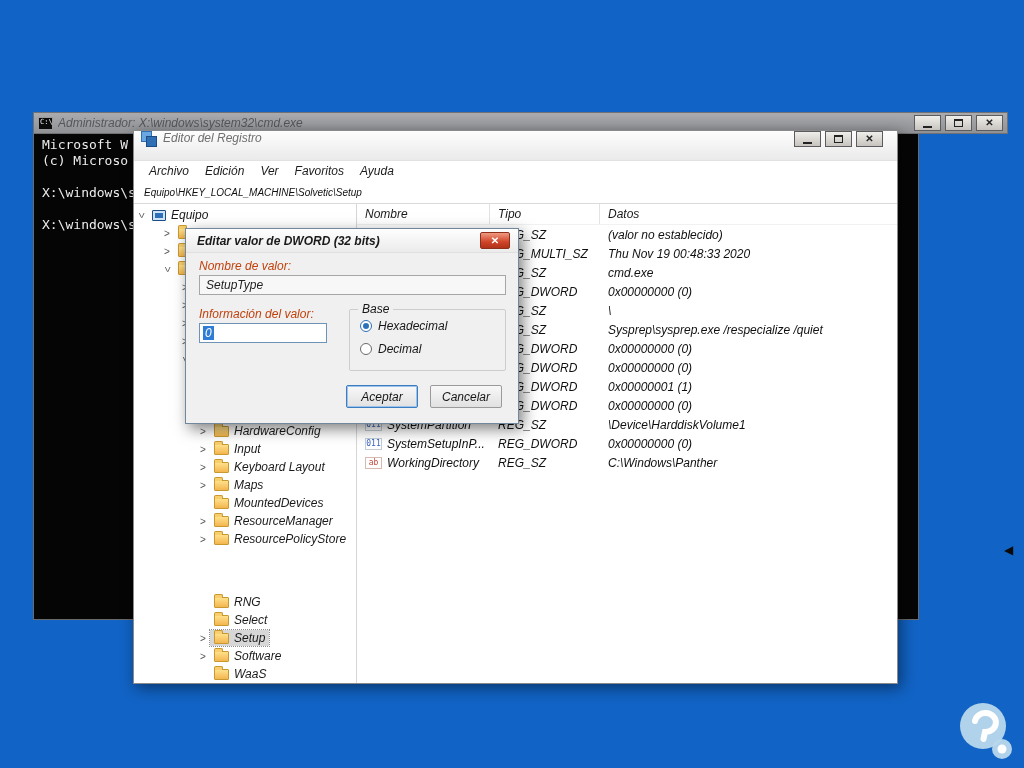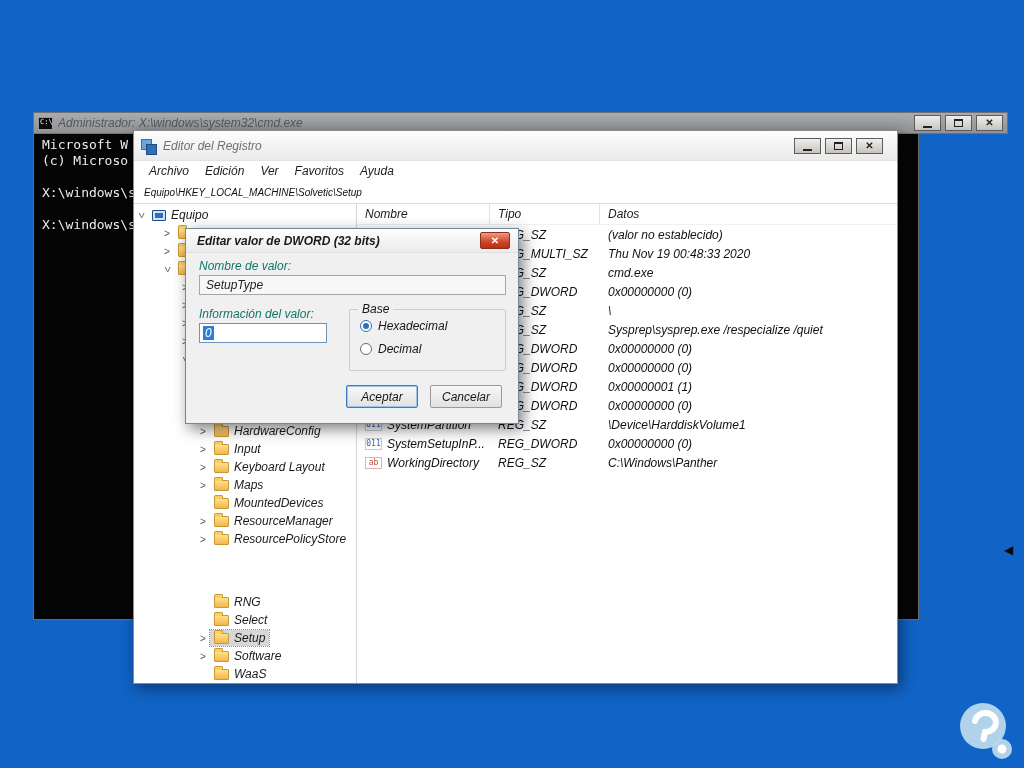--- a/index.html
+++ b/index.html
@@ -19,21 +19,21 @@
   .g-min{width:9px;height:2px;background:#222;margin-top:8px}
   .g-max{width:9px;height:8px;border:1px solid #222;border-top-width:2px}
   .g-close{font-size:10px;font-weight:bold;color:#222;line-height:1}
   .cmd-body{position:absolute;left:33px;top:134px;width:886px;height:486px;background:#050505;
     border:1px solid #6a6a6a;border-top:none;padding:3px 8px;z-index:10}
   .cmd-body pre{font-family:"DejaVu Sans Mono",monospace;font-size:13px;line-height:16px;color:#ececec;white-space:pre}
 
   
   .regedit{position:absolute;left:133px;top:130px;width:765px;height:554px;background:#fff;
     border:1px solid #8a8a8a;box-shadow:3px 4px 14px rgba(0,0,0,.45);z-index:20}
-  .reg-titlebar{height:30px;background:linear-gradient(#fdfdfd,#eaeaea);display:flex;align-items:center;
+  .reg-titlebar{height:30px;background:linear-gradient(#fdfdfd,#eaeaea);display:flex;
     padding:0 14px 0 7px;border-bottom:1px solid #e2e2e2}
   .reg-icon{width:15px;height:14px;position:relative;flex:0 0 auto}
   .reg-icon::before{content:"";position:absolute;left:0;top:0;width:9px;height:9px;background:#6aa6e0;border:1px solid #2f6fb5}
   .reg-icon::after{content:"";position:absolute;left:5px;top:5px;width:9px;height:9px;background:#2f6fb5;border:1px solid #1d4c85}
   .reg-title{font-style:italic;font-size:12px;color:#6f6f6f;margin-left:7px}
   .reg-menubar{height:20px;display:flex;align-items:center;padding:0 8px;background:#fff}
   .menu-item{font-size:12px;font-style:italic;color:#1c1c1c;padding:2px 9px 2px 7px}
   .reg-address{height:23px;border-bottom:1px solid #dadada;display:flex;align-items:center;
     padding:0 10px;font-size:10px;font-style:italic;color:#111;background:#fff}
   .reg-content{position:absolute;top:73px;left:0;right:0;bottom:0;display:flex;overflow:hidden;background:#fff}
@@ -69,21 +69,21 @@
 
   
   .dlg{position:absolute;left:185px;top:228px;width:334px;height:196px;background:#f0f0f0;
     border:1px solid #70879c;box-shadow:4px 5px 14px rgba(0,0,0,.5);z-index:50}
   .dlg-titlebar{height:24px;background:linear-gradient(#fefefe,#ebebeb);display:flex;align-items:center;
     padding:0 8px 0 11px;border-bottom:1px solid #e0e0e0}
   .dlg-title{font-size:12px;font-style:italic;font-weight:bold;color:#1a1a1a}
   .dlg-close{margin-left:auto;width:30px;height:17px;background:linear-gradient(#ef9a80,#cf4328 60%,#b03218);
     border:1px solid #8e2f1c;border-radius:2px;color:#fff;font-size:10px;font-weight:bold;
     display:flex;align-items:center;justify-content:center}
-  .dlg .lbl{position:absolute;font-size:12px;font-style:italic;color:#0f766e}
+  .dlg .lbl{position:absolute;font-size:12px;font-style:italic;color:#c2410c}
   .lbl-name{left:13px;top:30px}
   .fld-name{position:absolute;left:13px;top:46px;width:307px;height:20px;background:#f7f7f7;
     border:1px solid #a6a6a6;font-size:12px;font-style:italic;color:#222;padding:2px 6px;overflow:hidden}
   .lbl-info{left:13px;top:78px}
   .fld-value{position:absolute;left:13px;top:94px;width:128px;height:20px;background:#fff;
     border:1px solid #6f93b4;font-size:12px;font-style:italic;padding:2px 3px}
   .selch{background:#2f7cd6;color:#fff;padding:0 2px}
   .grp{position:absolute;left:163px;top:80px;width:157px;height:62px;border:1px solid #cdcdcd;border-radius:2px}
   .grp-label{position:absolute;top:-8px;left:8px;background:#f0f0f0;padding:0 4px;font-size:12px;font-style:italic;color:#161616}
   .radio-row{display:flex;align-items:center;gap:6px;margin:9px 0 0 10px;font-size:12px;font-style:italic;color:#161616}

